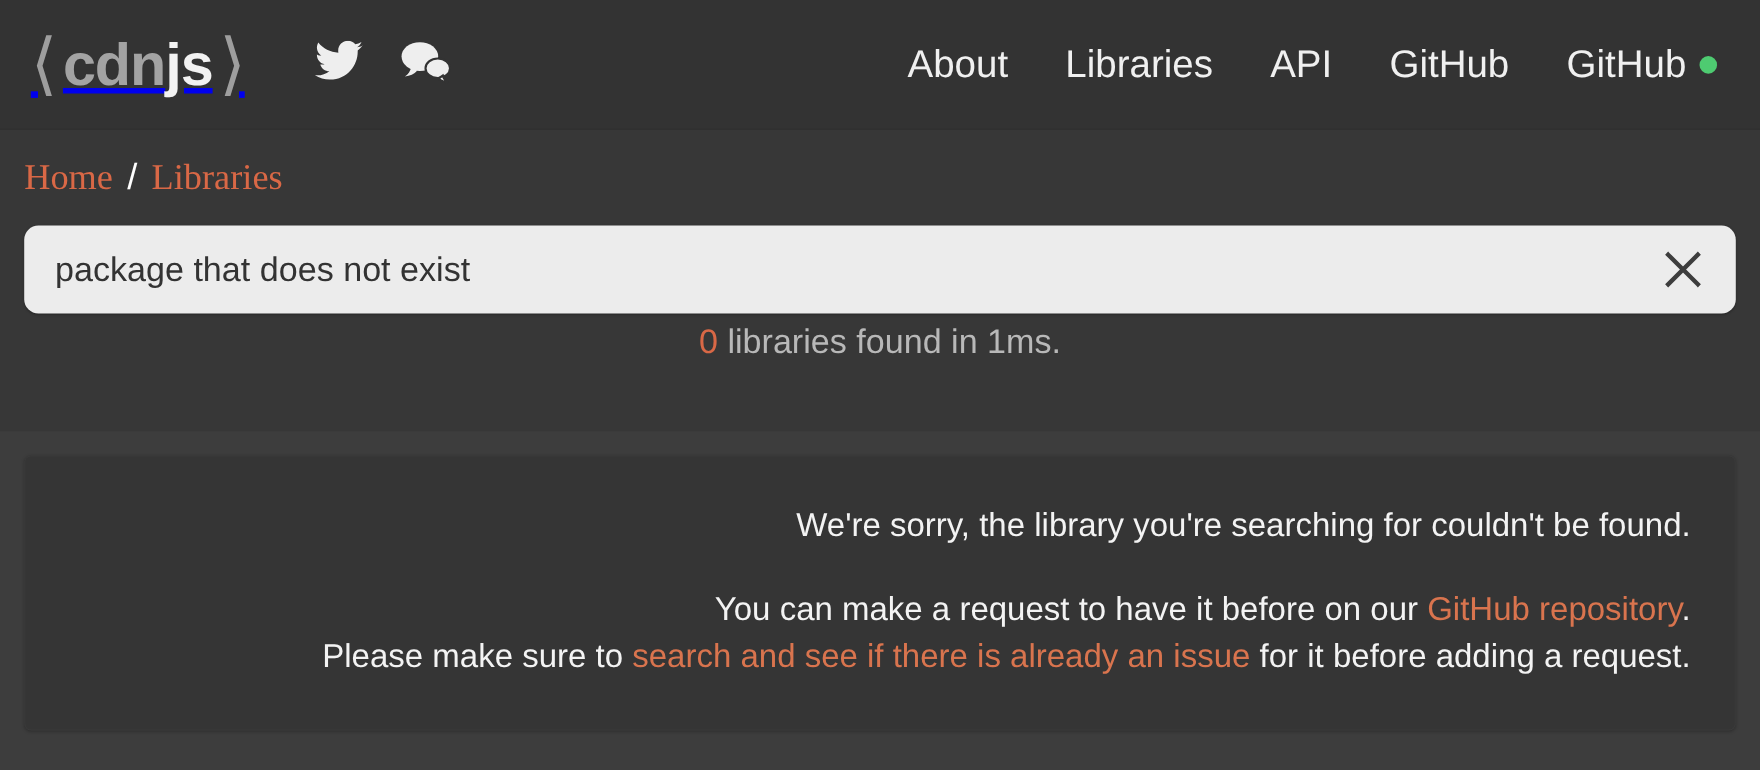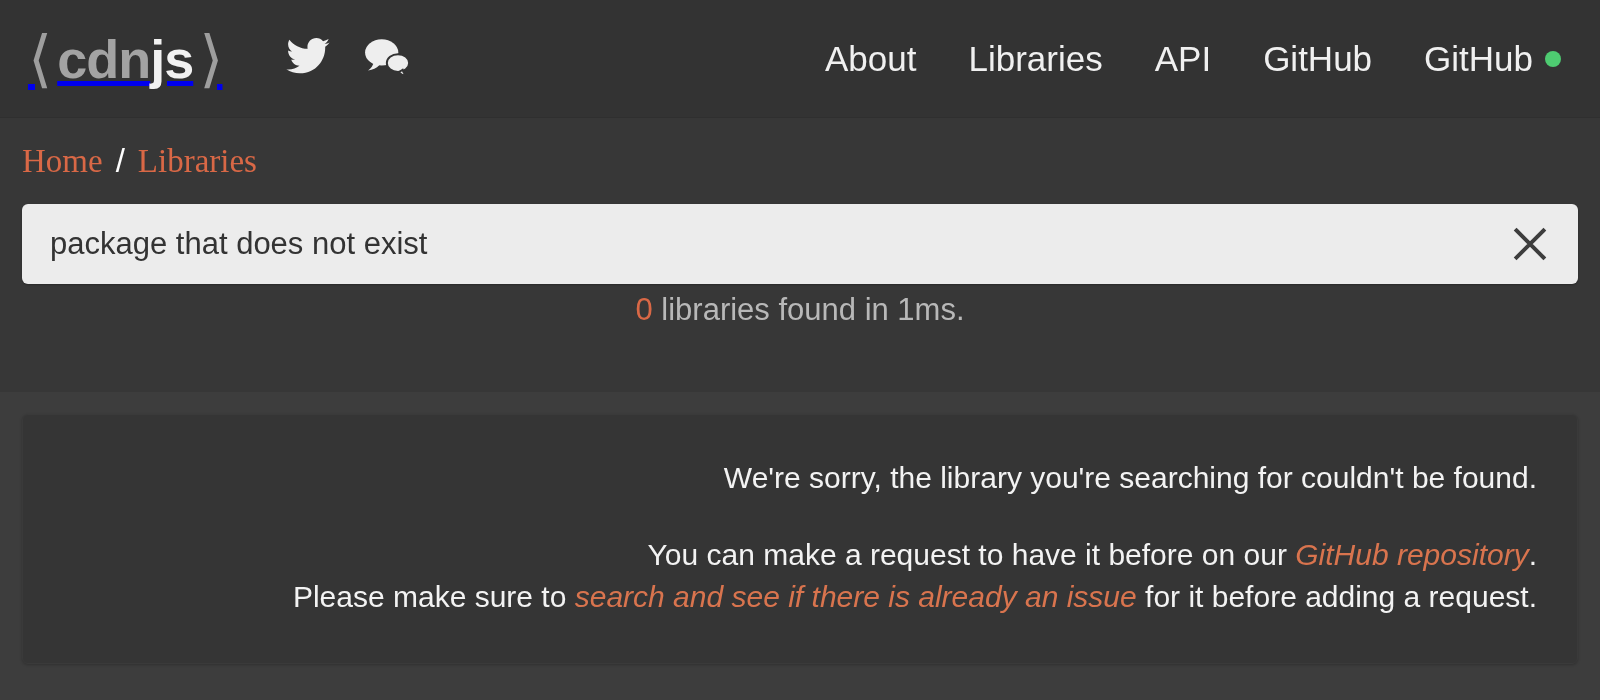--- a/index.html
+++ b/index.html
@@ -112,21 +112,21 @@
   }
   .breadcrumb .sep {
     color: #ffffff;
     font-weight: 300;
   }
 
   .search-box {
     margin-top: 26px;
     height: 80px;
     background: #ececec;
-    border-radius: 6px;
+    border-radius: 13px;
     display: flex;
     align-items: center;
     padding: 0 22px 0 28px;
     box-shadow: 0 1px 2px rgba(0,0,0,.25);
   }
   .search-input {
     flex: 1;
     border: none;
     outline: none;
     background: transparent;
@@ -175,21 +175,20 @@
   .message-panel p {
     color: #f3f3f3;
     font-size: 30px;
     line-height: 1.38;
     text-align: right;
   }
   .panel-para-1 { margin-bottom: 36px; }
   .message-panel a {
     color: #d9744e;
     text-decoration: none;
-    font-style: italic;
   }
 </style>
 </head>
 <body>
 
 <header class="site-header">
 
   <div class="brand-group">
 
     <a class="logo" href="#">

